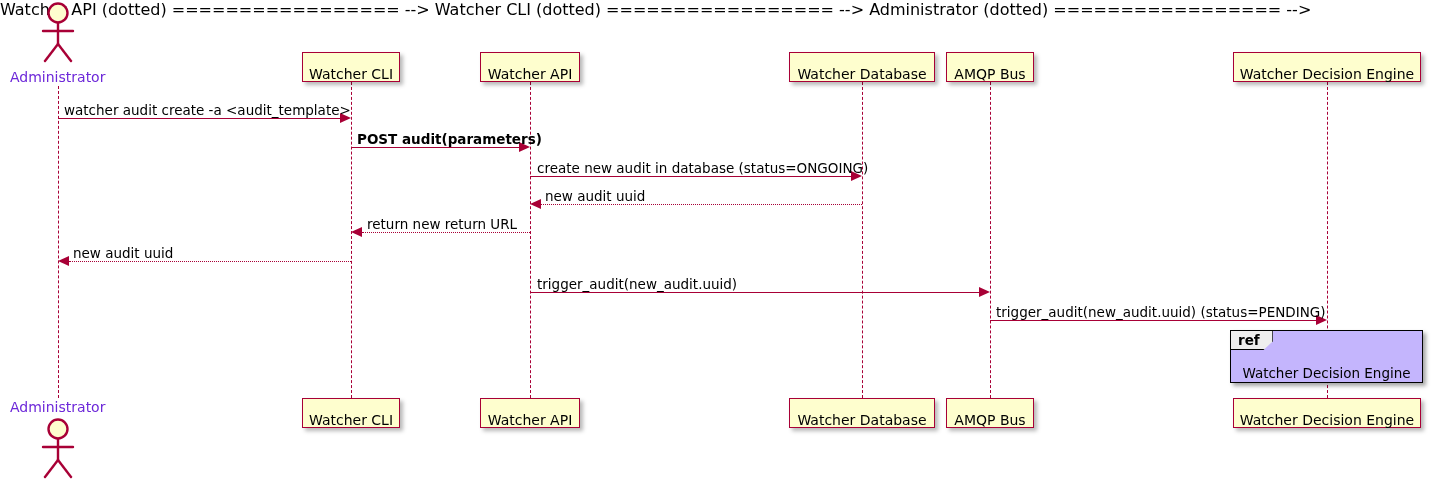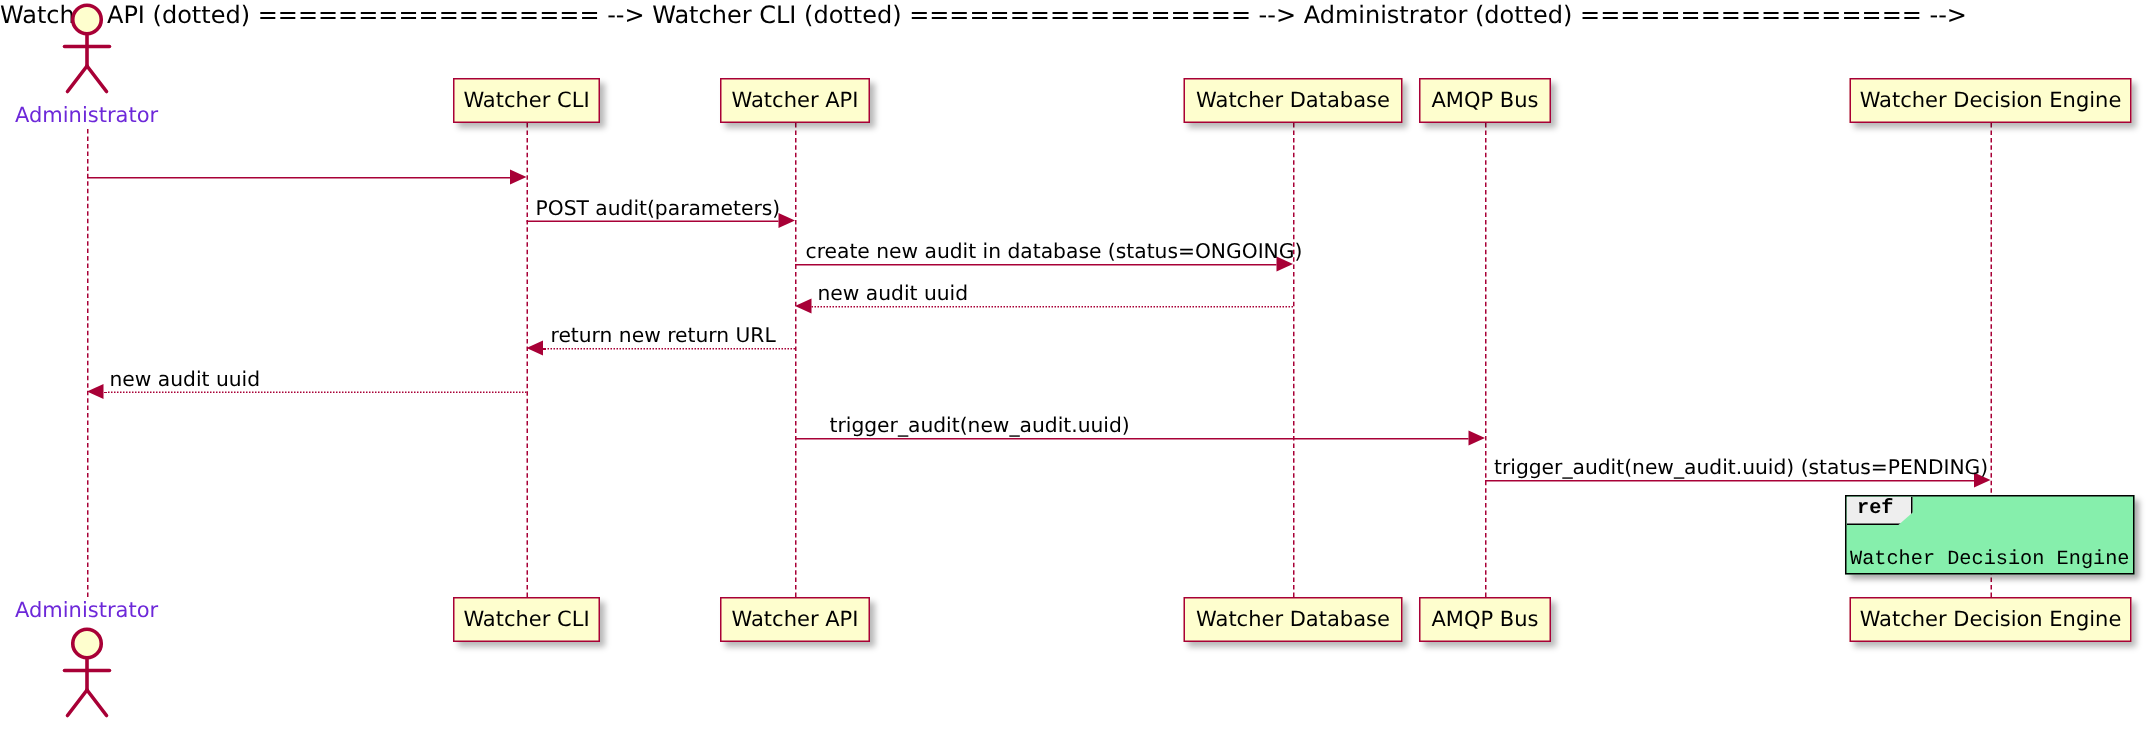--- a/index.html
+++ b/index.html
@@ -24,21 +24,21 @@
     position: absolute;
     box-sizing: border-box;
     background: #FEFECE;
     border: 1.5px solid #A80036;
     color: #000000;
     font-size: 14px;
     line-height: 1;
     text-align: center;
     white-space: nowrap;
     display: flex;
-    align-items: center;
+    align-items: flex-end;
     justify-content: center;
     box-shadow: 3px 3px 4px rgba(0,0,0,0.28);
     z-index: 5;
   }
 
   
   .lifeline {
     position: absolute;
     width: 0;
     border-left: 1.3px dashed #A80036;
@@ -89,25 +89,24 @@
     font-size: 13.5px;
     color: #000000;
     white-space: nowrap;
     z-index: 4;
   }
 
   
   .ref-box {
     position: absolute;
     box-sizing: border-box;
-    background: #86efac;
+    background: #c4b5fd;
     border: 1.6px solid #000000;
     box-shadow: 3px 3px 4px rgba(0,0,0,0.35);
     z-index: 8;
-    font-family: Liberation Mono, monospace;
   }
   .ref-tab {
     position: absolute;
     left: 0;
     top: 0;
     box-sizing: border-box;
     background: #EEEEEE;
     border-right: 1.6px solid #000000;
     border-bottom: 1.6px solid #000000;
     font-size: 13.5px;
@@ -207,25 +206,26 @@
       <span>AMQP Bus</span>
     </div>
 
   <div class="participant" style="left:1233px; top:398px; width:188px; height:30px;">
       <span>Watcher Decision Engine</span>
     </div>
 
   
   <div class="msg-line" style="left:58px; top:118px; width:282px;"></div>
   <div class="arrow-head right" style="left:340px; top:113px;"></div>
+  <div class="msg-label" style="left:64px; top:102px;">watcher audit create -a &lt;audit_template&gt;</div>
 
   
   <div class="msg-line" style="left:351px; top:147px; width:168px;"></div>
   <div class="arrow-head right" style="left:519px; top:142px;"></div>
-  <div class="msg-label" style="left:357px; top:131px;">POST audit(parameters)</div>
+  <div class="msg-label" style="left:357px; top:131px;font-weight:bold;">POST audit(parameters)</div>
 
   
   <div class="msg-line" style="left:530px; top:176px; width:321px;"></div>
   <div class="arrow-head right" style="left:851px; top:171px;"></div>
   <div class="msg-label" style="left:537px; top:160px;">create new audit in database (status=ONGOING)</div>
 
    Watcher API (dotted) ================= --&gt;
   <div class="msg-line dotted" style="left:541px; top:204px; width:321px;"></div>
   <div class="arrow-head left" style="left:530px; top:199px;"></div>
   <div class="msg-label" style="left:545px; top:188px;">new audit uuid</div>
@@ -236,21 +236,21 @@
   <div class="msg-label" style="left:367px; top:216px;">return new return URL</div>
 
    Administrator (dotted) ================= --&gt;
   <div class="msg-line dotted" style="left:69px; top:261px; width:282px;"></div>
   <div class="arrow-head left" style="left:58px; top:256px;"></div>
   <div class="msg-label" style="left:73px; top:245px;">new audit uuid</div>
 
   
   <div class="msg-line" style="left:530px; top:292px; width:449px;"></div>
   <div class="arrow-head right" style="left:979px; top:287px;"></div>
-  <div class="msg-label" style="left:537px; top:276px;margin-left:16px;">trigger_audit(new_audit.uuid)</div>
+  <div class="msg-label" style="left:537px; top:276px;">trigger_audit(new_audit.uuid)</div>
 
   
   <div class="msg-line" style="left:990px; top:320px; width:326px;"></div>
   <div class="arrow-head right" style="left:1316px; top:315px;"></div>
   <div class="msg-label" style="left:996px; top:304px;">trigger_audit(new_audit.uuid) (status=PENDING)</div>
 
   
   <div class="ref-box" style="left:1230px; top:330px; width:193px; height:53px;">
     <div class="ref-tab">ref</div>
     <div class="ref-body" style="top:34px;">Watcher Decision Engine</div>

